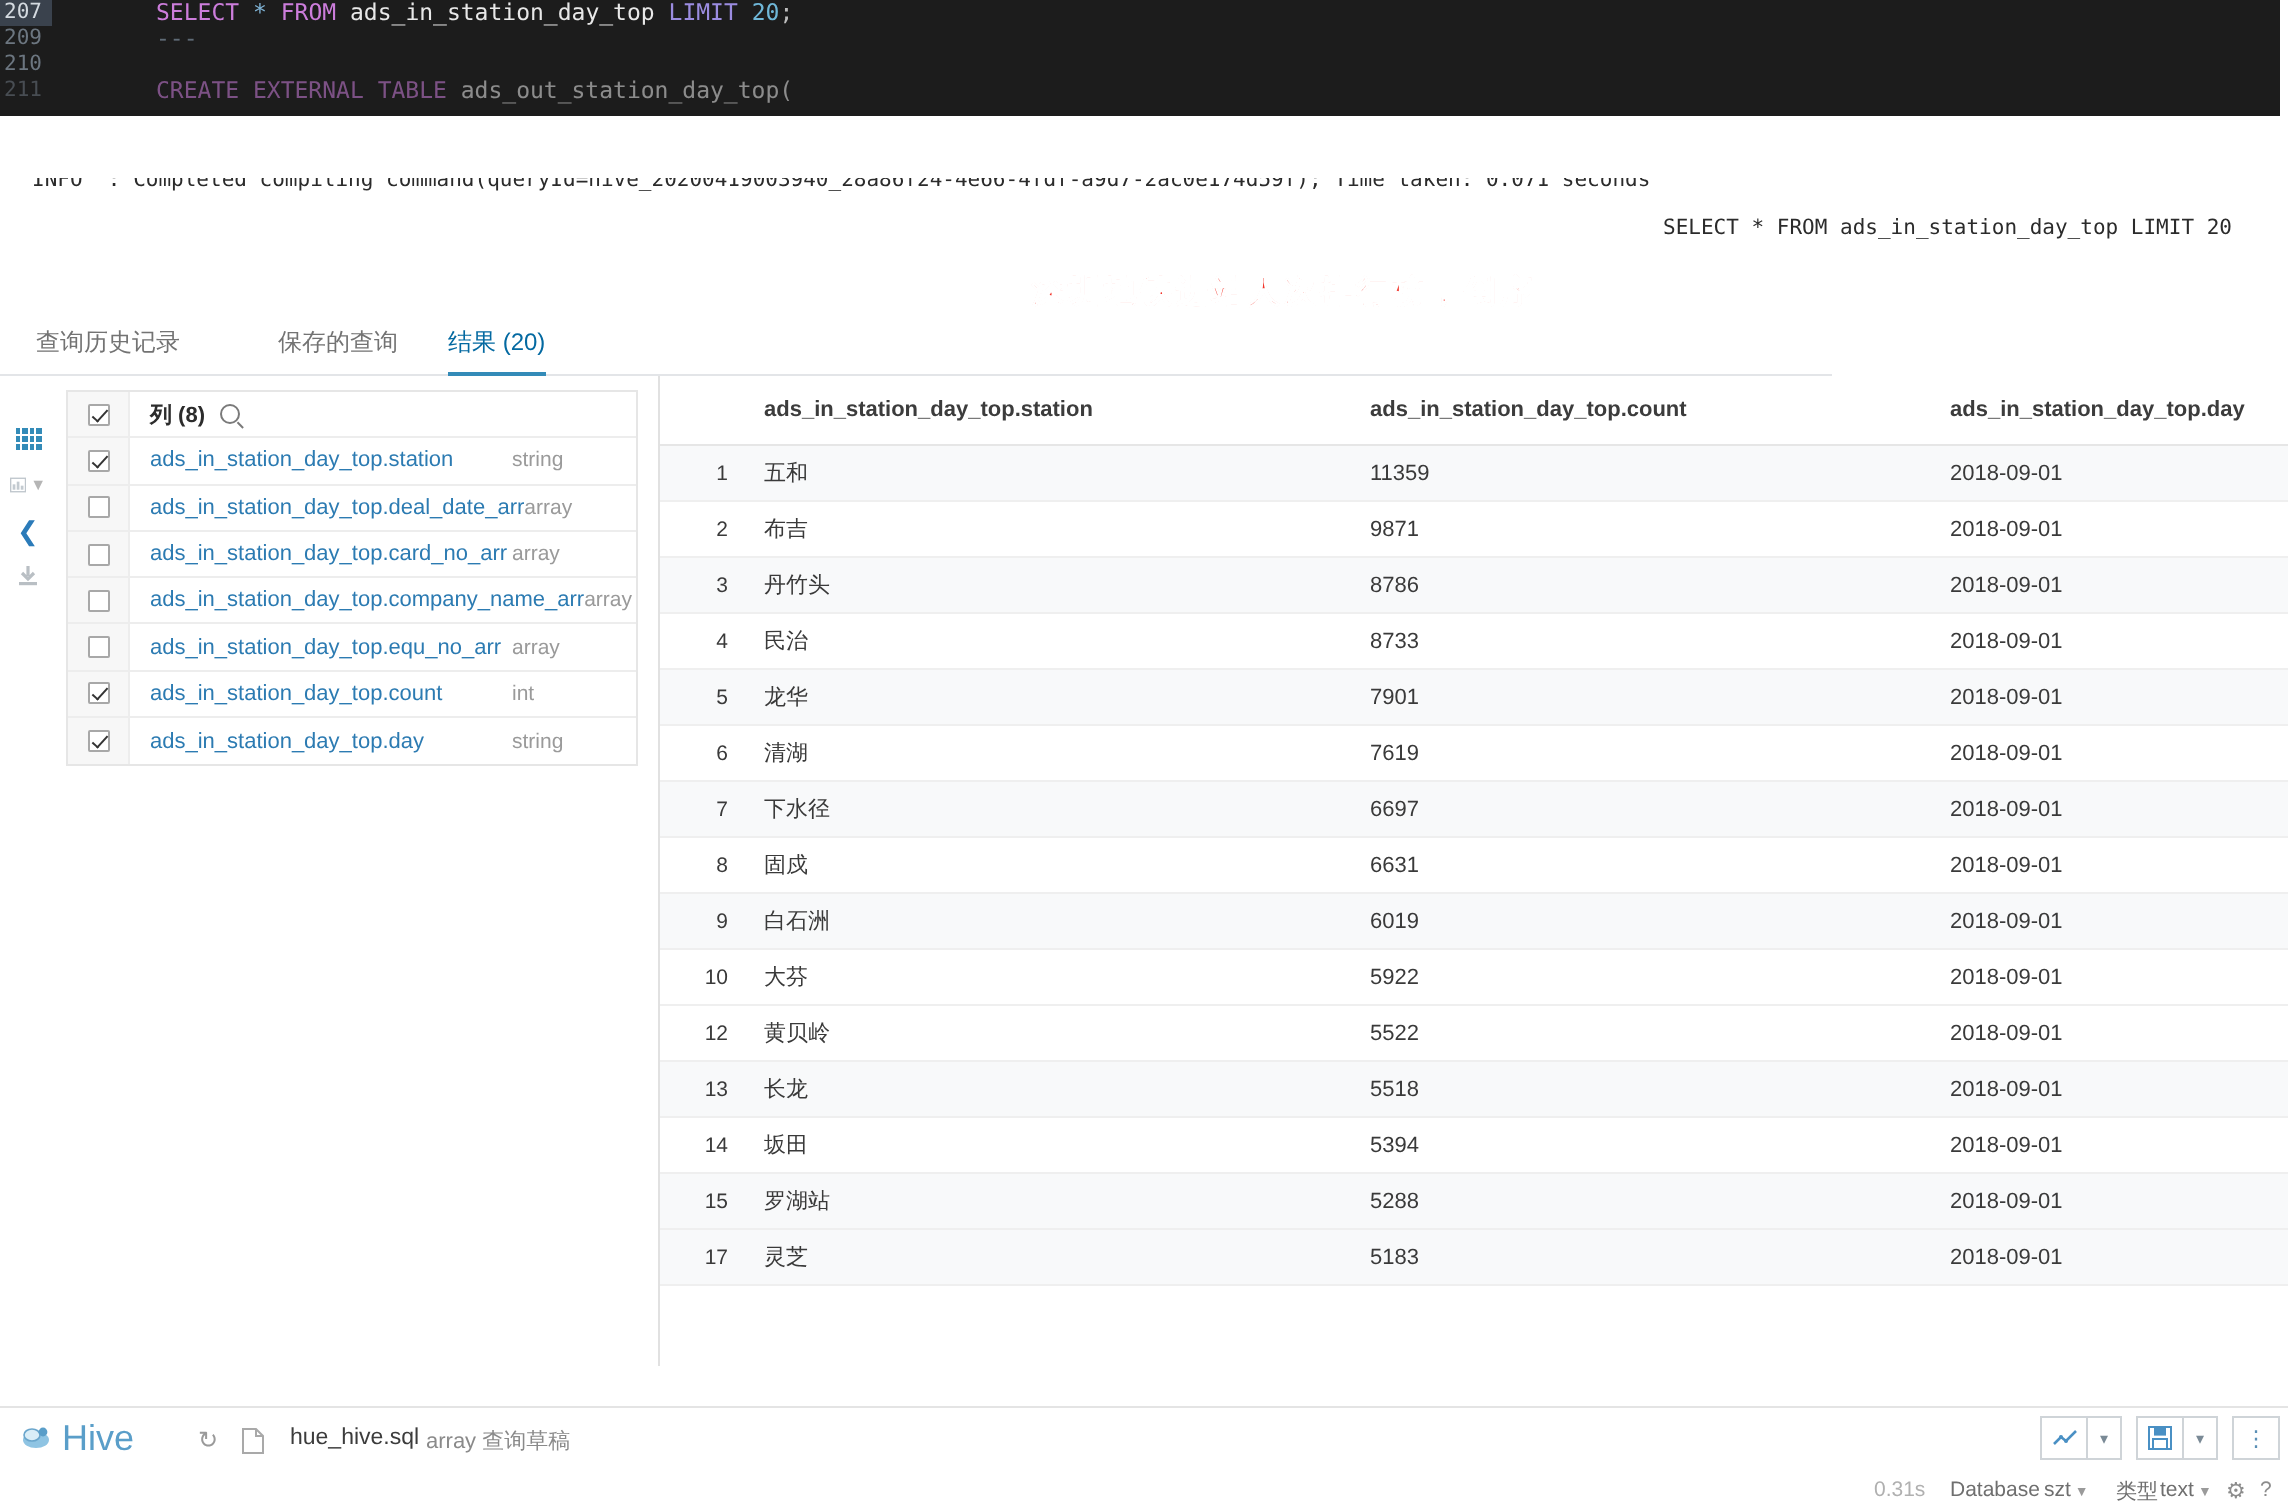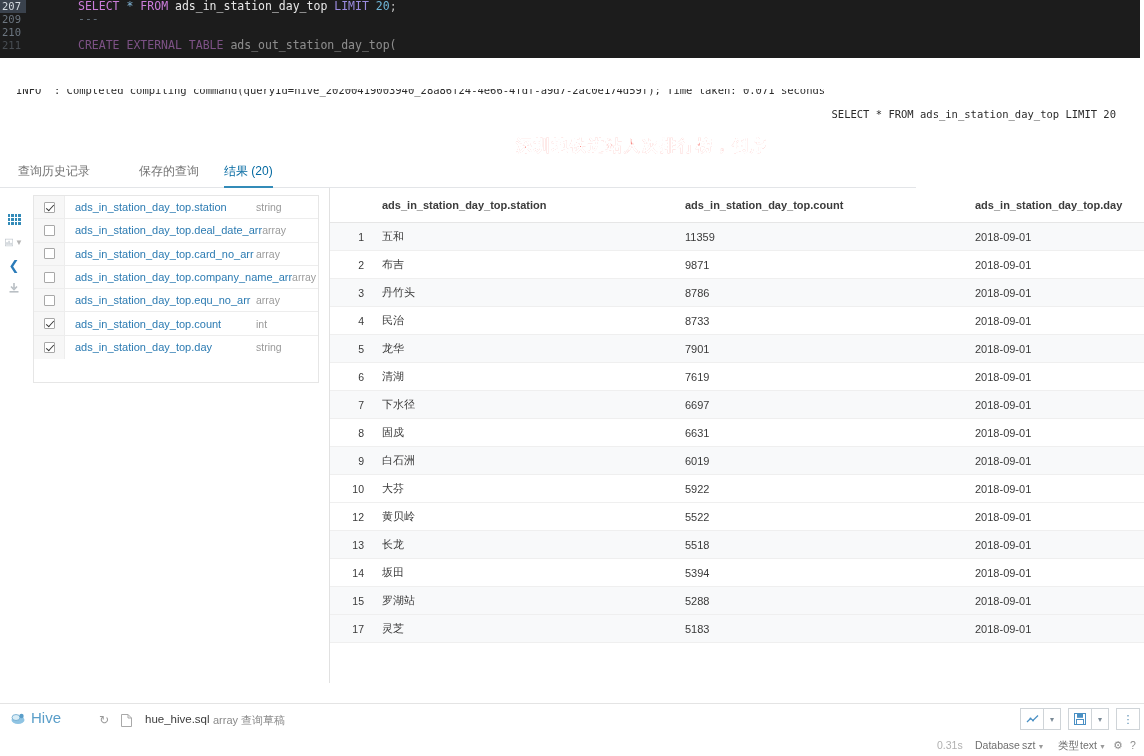--- a/index.html
+++ b/index.html
@@ -145,21 +145,21 @@
   th.c-idx { border-bottom-color: #e6e6e6; }
 
   
   .botbar {
     position: absolute; left: 0; top: 703px; width: 1144px; height: 32px;
     background: #fff; border-top: 1px solid #e4e4e4;
   }
   .hive-logo { position: absolute; left: 10px; top: 6px; width: 17px; height: 17px; }
   .hive-txt {
     position: absolute; left: 31px; top: 5px;
-    font-size: 15px; color: #5a9ec9;
+    font-size: 18px; color: #5a9ec9;
   }
   .bb-icon {
     position: absolute; top: 10px; width: 14px; height: 14px;
     color: #9a9a9a; font-size: 12px; line-height: 12px; text-align: center;
   }
   .bb-undo { left: 97px; }
   .bb-file { left: 119px; }
   .bb-name {
     position: absolute; left: 145px; top: 9px;
     font-size: 11.5px; font-weight: normal; color: #3c3c3c;
@@ -257,20 +257,30 @@
     </div>
     <div class="rail-item rail-dl">
       <svg width="12" height="12" viewBox="0 0 12 12" aria-hidden="true">
         <path d="M6 1 L6 6 M3 4.5 L6 7.5 L9 4.5" stroke="#b9bfc4" stroke-width="1.6" fill="none"></path>
         <rect x="1.5" y="9" width="9" height="1.6" fill="#b9bfc4"></rect>
       </svg>
     </div>
   </div>
 
   <div class="colpanel">
+    <div class="col-row">
+      <div class="col-check">
+        <span class="cb on"></span>
+      </div>
+      <div class="col-name hdr">
+        <span>列 (8)</span>
+        <span class="mag"></span>
+      </div>
+      <div class="col-type"></div>
+    </div>
     <div id="col-rows">
         <div class="col-row">
           <div class="col-check">
             <span class="cb on"></span>
           </div>
           <div class="col-name">ads_in_station_day_top.station</div>
           <div class="col-type">string</div>
         </div>
         <div class="col-row">
           <div class="col-check">

